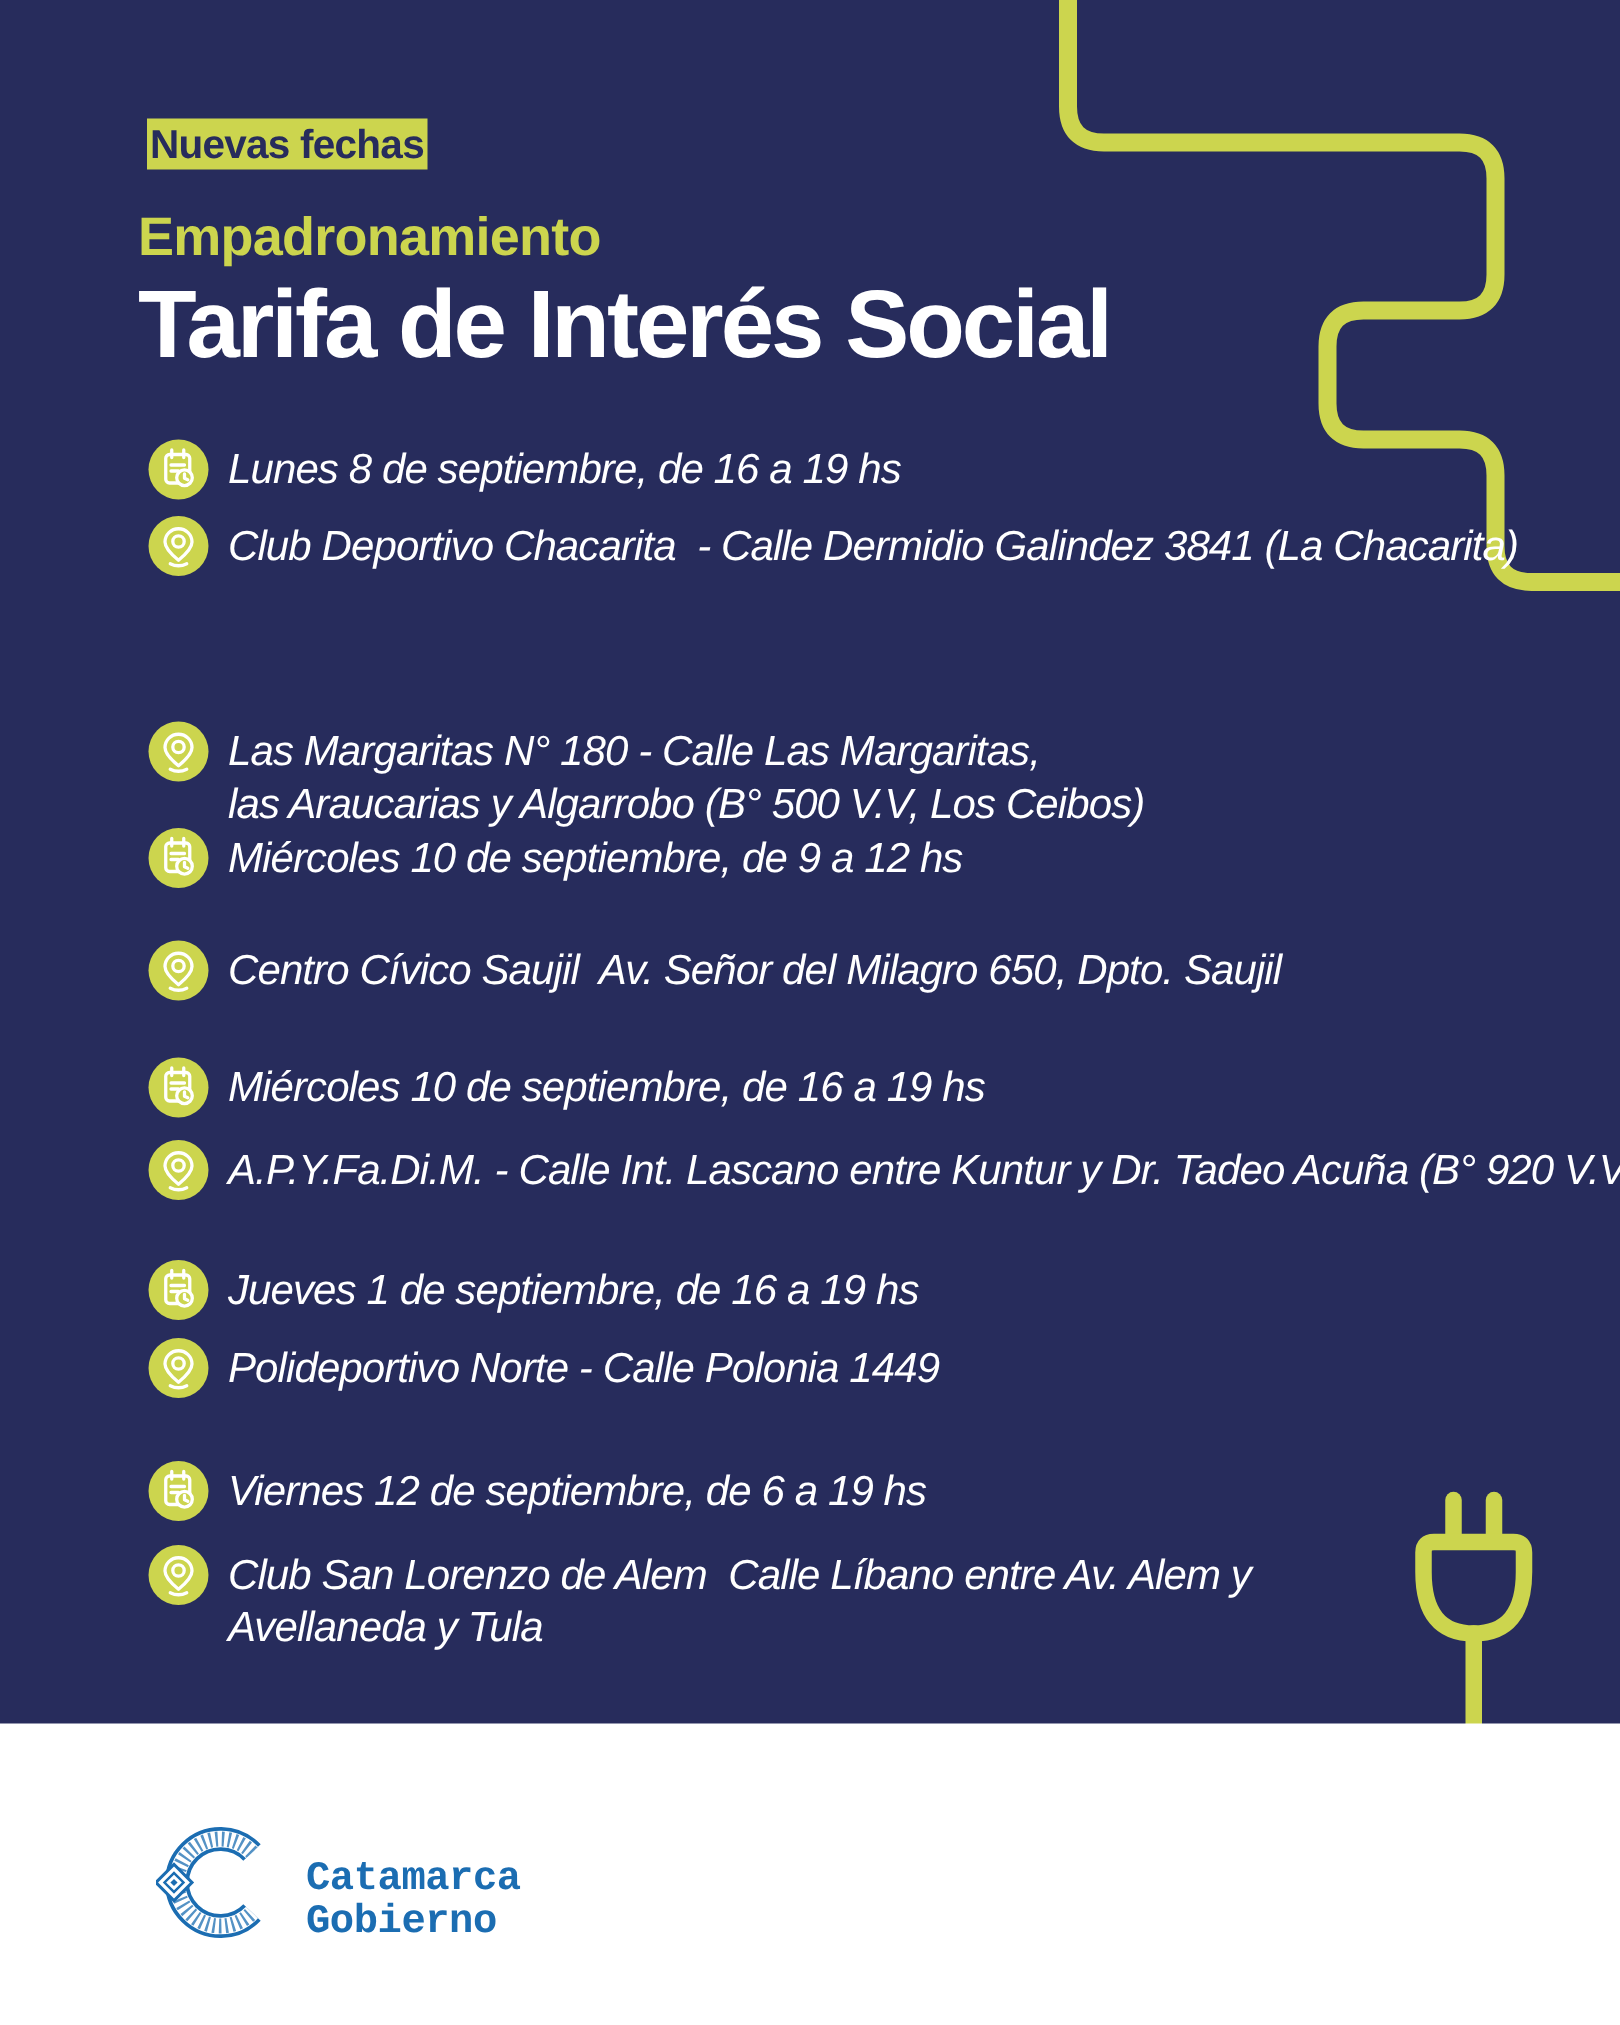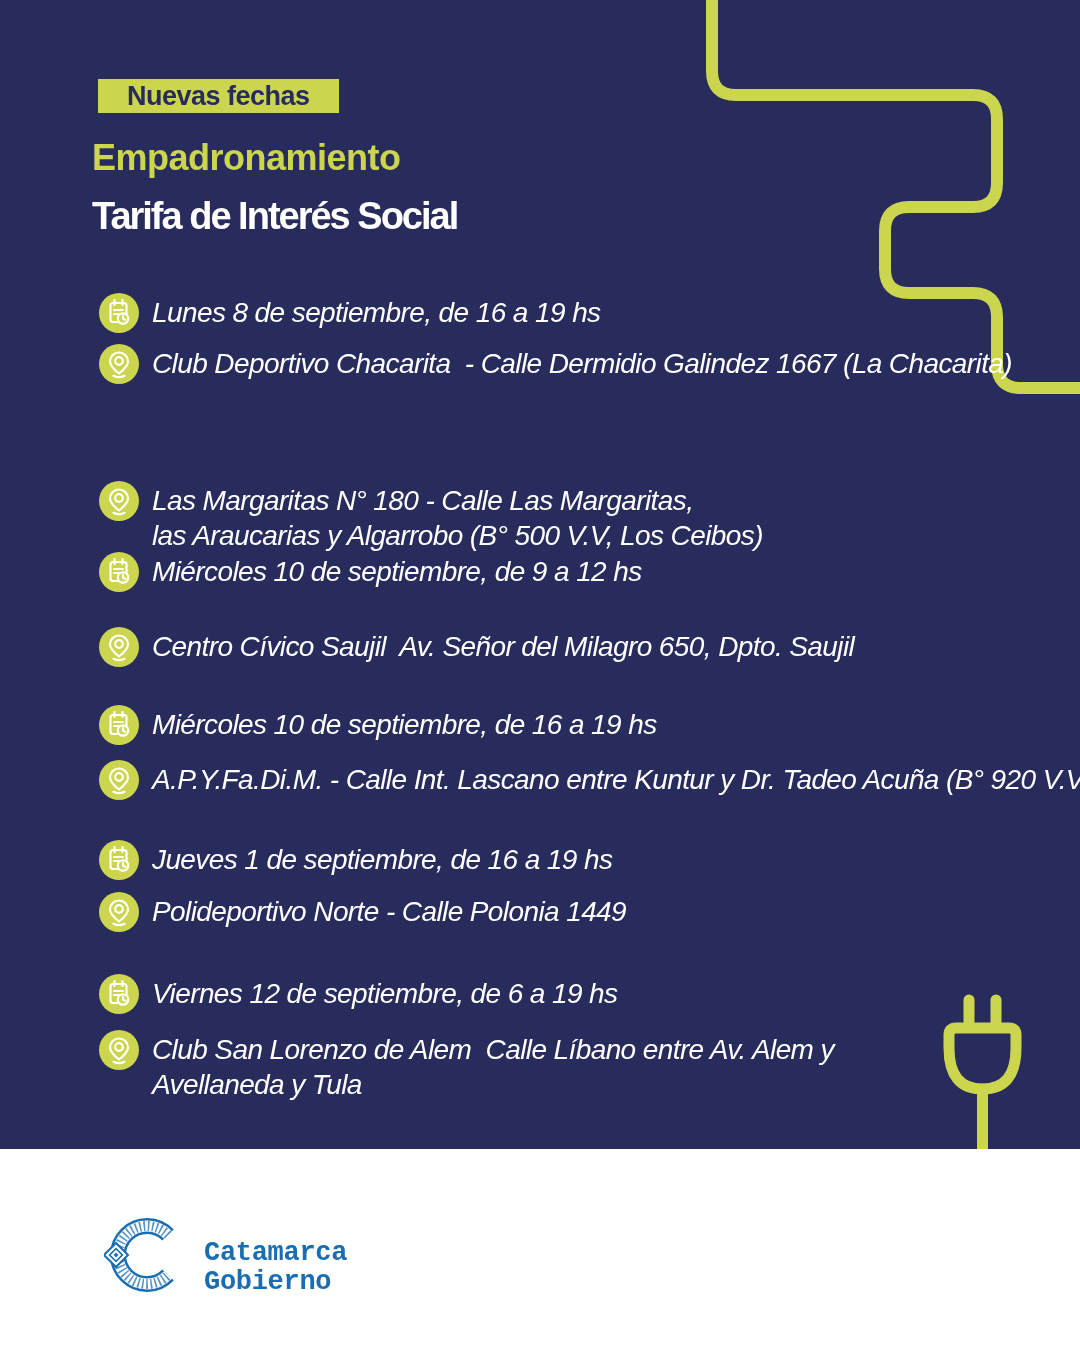--- a/index.html
+++ b/index.html
@@ -23,34 +23,34 @@
     pointer-events:none;
   }
   .deco .line{stroke:var(--accent);fill:none;stroke-linecap:round;stroke-linejoin:round;}
   
   .badge{
     position:absolute;left:98px;top:79px;
     background:var(--accent);
     color:var(--navy);
     font-size:27px;font-weight:700;letter-spacing:-0.5px;
     line-height:34px;height:34px;
-    padding:0 29px;
+    padding:0 2px;
     display:inline-block;
   }
   
   .title1{
     position:absolute;left:92px;top:134px;
     color:var(--accent);
     font-size:36px;font-weight:700;letter-spacing:-0.5px;
     line-height:48px;
   }
   .title2{
     position:absolute;left:92px;top:183px;
     color:var(--white);
-    font-size:38px;font-weight:800;letter-spacing:-2px;
+    font-size:64px;font-weight:800;letter-spacing:-2px;
     line-height:66px;
   }
   
   .row{
     position:absolute;left:99px;
     display:flex;align-items:flex-start;font-style:italic;
   }
   .icon{
     flex:0 0 auto;
     width:40px;height:40px;border-radius:50%;
@@ -117,21 +117,21 @@
     <div class="txt">Lunes 8 de septiembre, de 16 a 19 hs</div>
   </div>
   <div class="row" style="top:344px">
     <span class="icon">
       <svg viewBox="0 0 40 40">
           <path class="st" d="M20 8.5c-5 0-9 4-9 8.9 0 3.6 2.4 6.8 9 12.1 6.6-5.3 9-8.5 9-12.1 0-4.9-4-8.9-9-8.9z"></path>
           <circle class="st" cx="20" cy="17" r="3.8"></circle>
           <path class="st" d="M14.5 31.8c3.4 1.7 7.6 1.7 11 0"></path>
         </svg>
     </span>
-    <div class="txt">Club Deportivo Chacarita  - Calle Dermidio Galindez 1667 (La Chacarita)</div>
+    <div class="txt">Club Deportivo Chacarita  - Calle Dermidio Galindez 3841 (La Chacarita)</div>
   </div>
 
   <div class="row" style="top:481px">
     <span class="icon">
       <svg viewBox="0 0 40 40">
           <path class="st" d="M20 8.5c-5 0-9 4-9 8.9 0 3.6 2.4 6.8 9 12.1 6.6-5.3 9-8.5 9-12.1 0-4.9-4-8.9-9-8.9z"></path>
           <circle class="st" cx="20" cy="17" r="3.8"></circle>
           <path class="st" d="M14.5 31.8c3.4 1.7 7.6 1.7 11 0"></path>
         </svg>
     </span>

